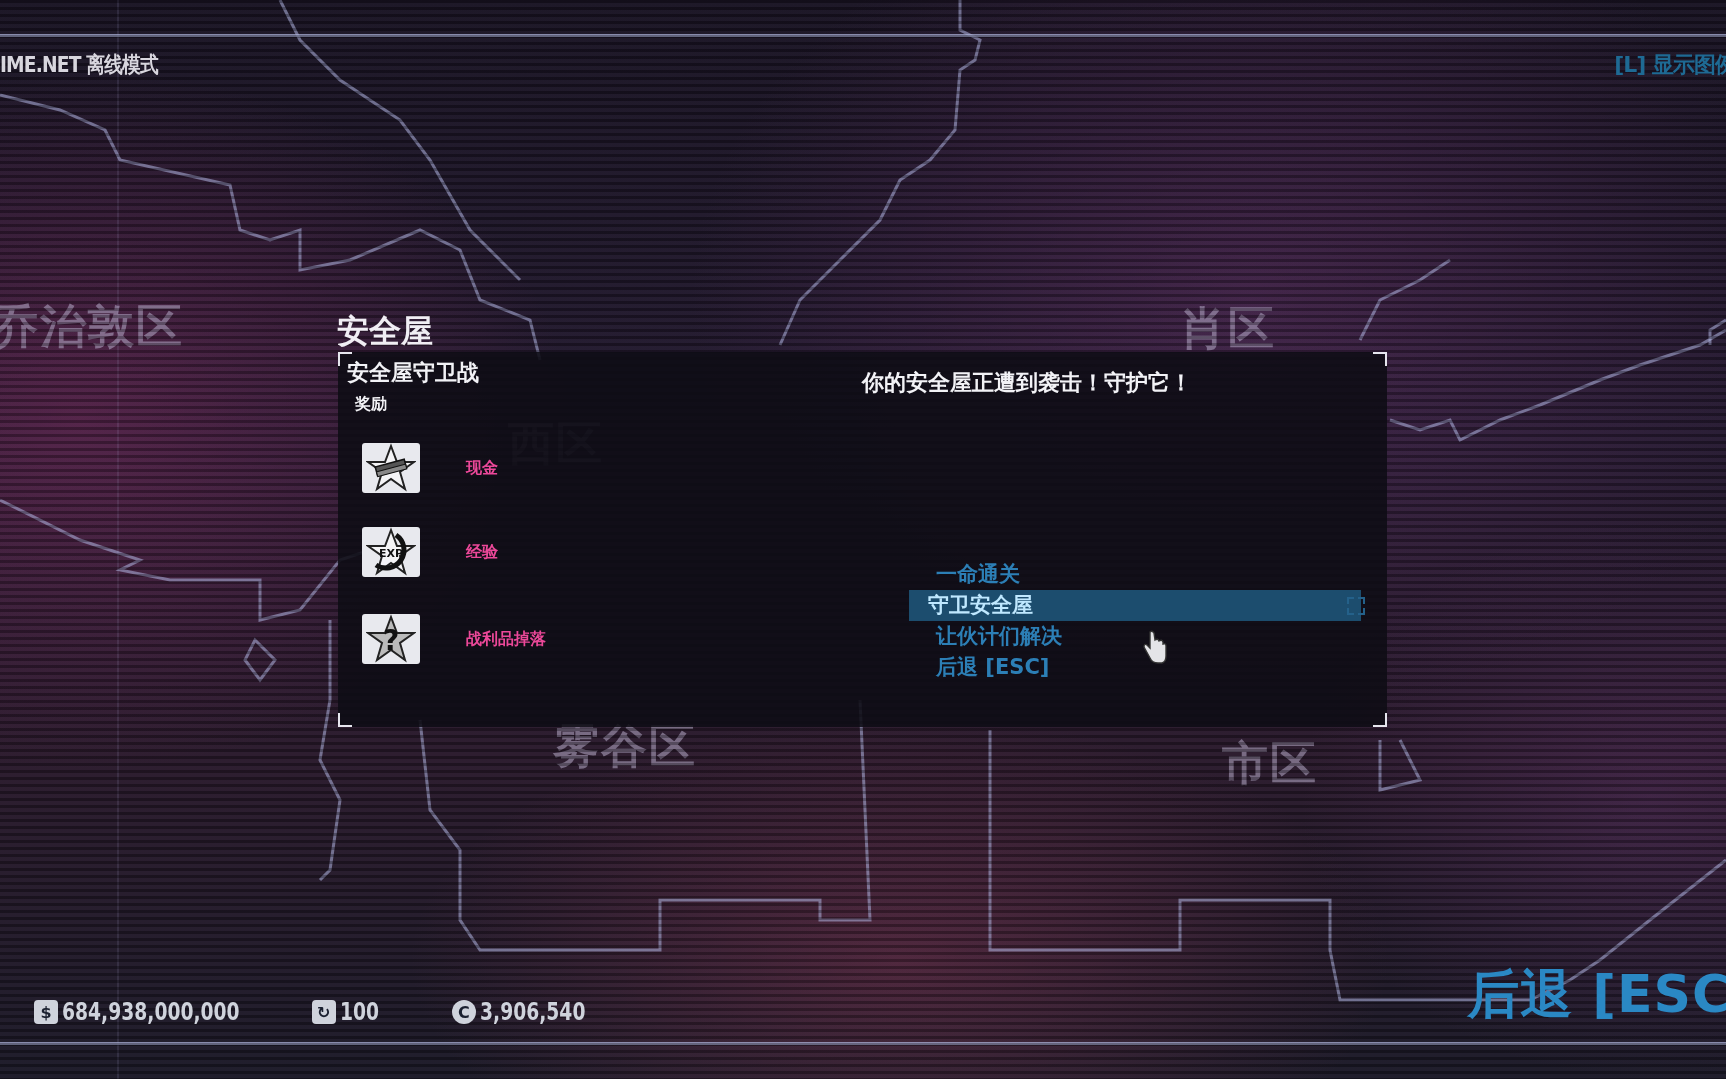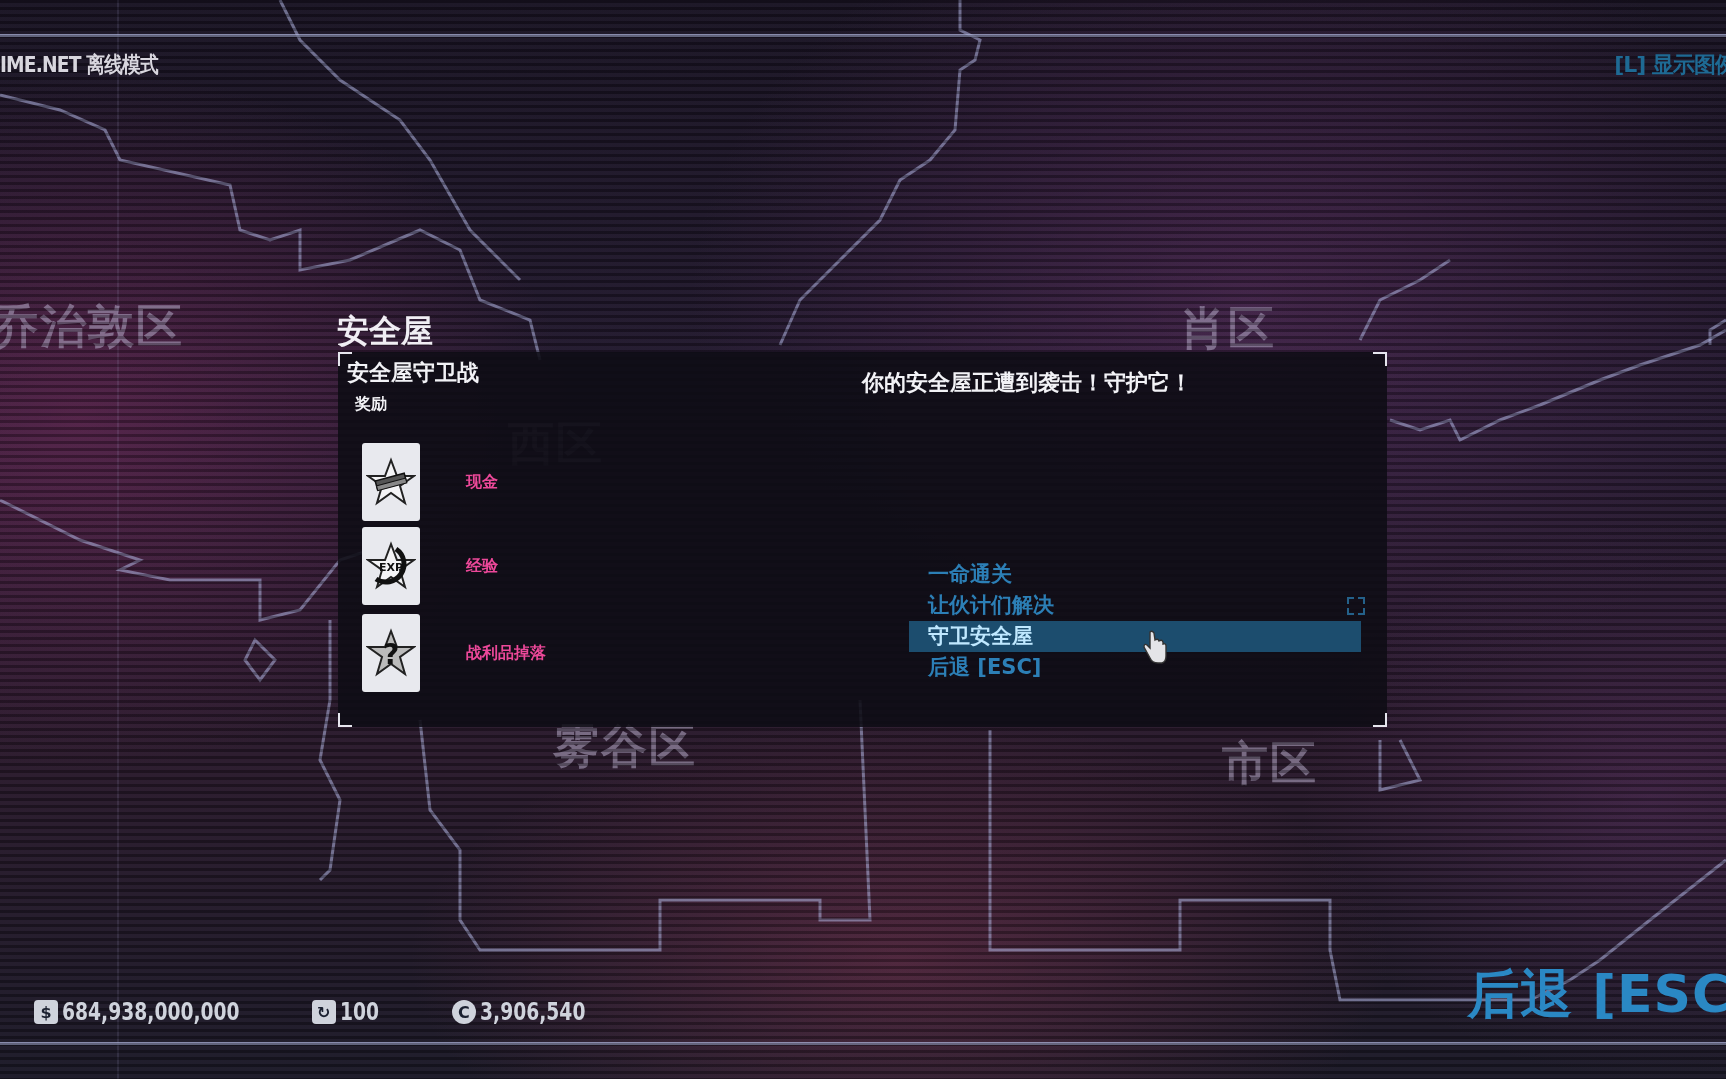--- a/index.html
+++ b/index.html
@@ -66,38 +66,38 @@
     .corner.tr { right: 0; top: 0; border-width: 2px 2px 0 0; }
     .corner.bl { left: 0; bottom: 0; border-width: 0 0 2px 2px; }
     .corner.br { right: 0; bottom: 0; border-width: 0 2px 2px 0; }
 
     .mission-name { position: absolute; left: 9px; top: 6px; font-size: 22px; font-weight: bold; color: #f2f2f6; }
     .reward-label { position: absolute; left: 17px; top: 42px; font-size: 16px; font-weight: bold; color: #f2f2f6; }
     .reward {
       position: absolute; left: 24px; display: flex; align-items: center;
     }
     .reward-icon {
-      width: 58px; height: 78px; background: #e8e9ee; border-radius: 3px;
+      width: 58px; height: 50px; background: #e8e9ee; border-radius: 3px;
       display: flex; align-items: center; justify-content: center; position: relative;
     }
     .reward-icon svg { width: 50px; height: 50px; }
     .reward-text { margin-left: 46px; font-size: 16px; font-weight: bold; color: #ec4899; }
 
     .mission-desc {
       position: absolute; left: 524px; top: 16px; font-size: 22px; font-weight: bold; color: #f2f2f6;
     }
     .menu { position: absolute; left: 586px; top: 207px; width: 450px; }
     .difficulty-row { position: relative; height: 32px; }
     .difficulty-label { position: absolute; left: 4px; top: 2px; font-size: 21px; font-weight: bold; color: #2c7fb6; }
     .diff-prev { position: absolute; left: 188px; top: -2px; font-size: 28px; color: #2c7fb6; cursor: pointer; }
     .diff-value { position: absolute; left: 249px; top: 1px; font-size: 22px; font-weight: bold; color: #5ab8ee; }
     .diff-next { position: absolute; left: 409px; top: -2px; font-size: 28px; color: #21557a; cursor: pointer; }
     .menu-item {
       height: 31px; line-height: 31px; padding-left: 4px; font-size: 21px; font-weight: bold;
-      color: #2c7fb6; position: relative; cursor: pointer;
+      color: #2c7fb6; position: relative; cursor: pointer; margin-left: 8px;
     }
     .menu-item.selected { background: #1c4d6e; color: #bfe8ff; margin-left: -15px; padding-left: 19px; width: 433px; }
     .focus-bracket {
       position: absolute; left: 1009px; top: 245px; width: 18px; height: 18px;
     }
     .focus-bracket span { position: absolute; width: 5px; height: 5px; border-color: #24618a; border-style: solid; }
     .cursor { position: absolute; left: 804px; top: 278px; z-index: 9; }
   </style>
 </head>
 <body>
@@ -192,22 +192,22 @@
         <text x="25" y="36" font-size="28" font-weight="bold" text-anchor="middle" fill="#111" font-family="DejaVu Sans, sans-serif">?</text>
       </svg>
     </div>
     <div class="reward-text">战利品掉落</div>
   </div>
 
   <div class="mission-desc">你的安全屋正遭到袭击！守护它！</div>
 
   <div class="menu">
     <div class="menu-item">一命通关</div>
+    <div class="menu-item selected">守卫安全屋</div>
     <div class="menu-item">让伙计们解决</div>
-    <div class="menu-item selected">守卫安全屋</div>
     <div class="menu-item">后退 [ESC]</div>
   </div>
 
   <div class="focus-bracket">
     <span style="left:0;top:0;border-width:2px 0 0 2px;"></span>
     <span style="right:0;top:0;border-width:2px 2px 0 0;"></span>
     <span style="left:0;bottom:0;border-width:0 0 2px 2px;"></span>
     <span style="right:0;bottom:0;border-width:0 2px 2px 0;"></span>
   </div>
 </div>

